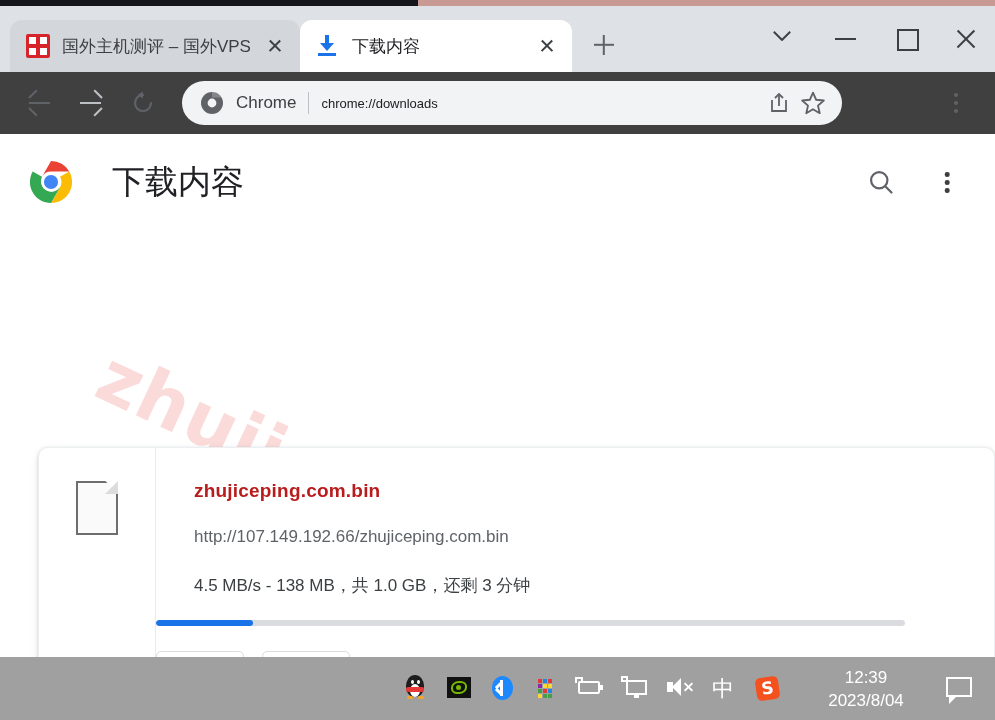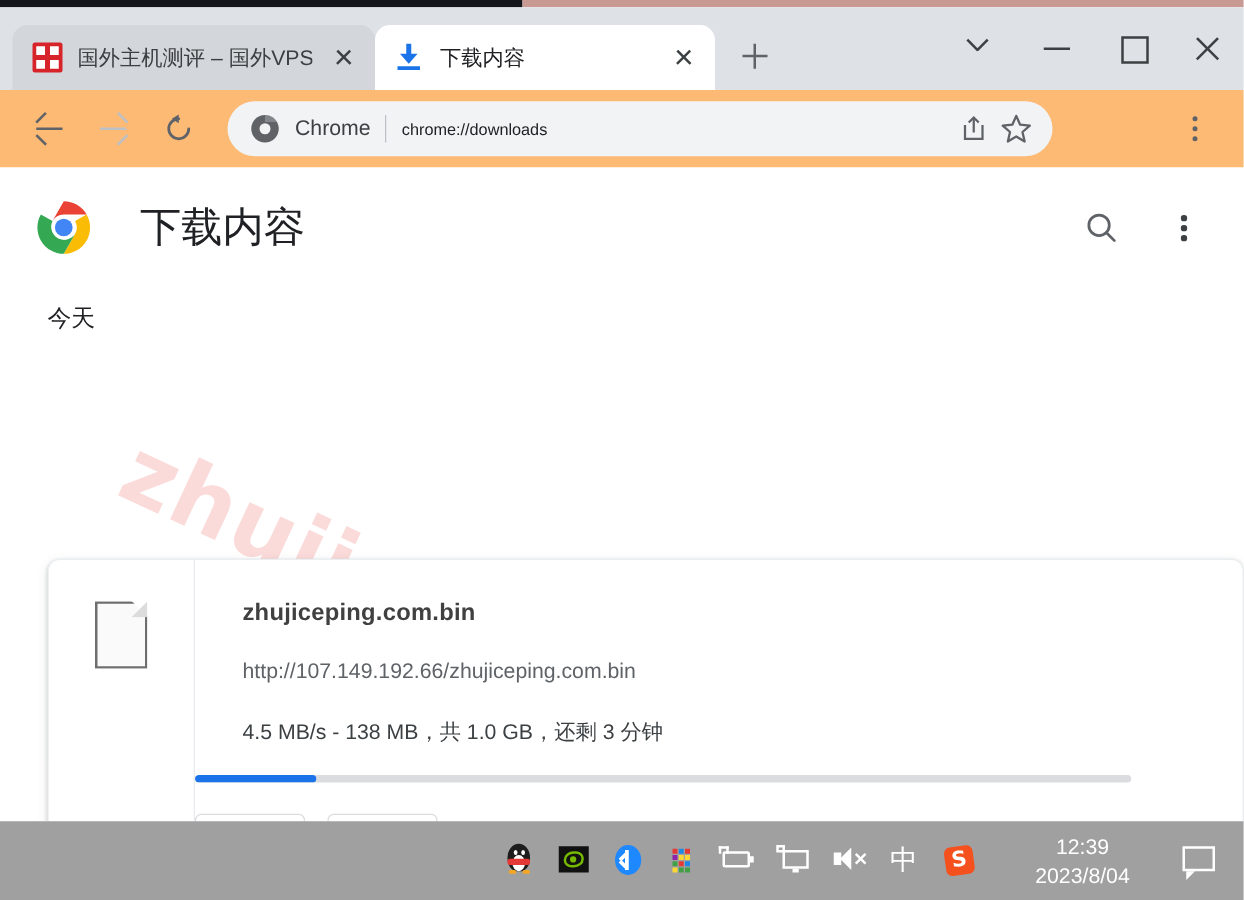--- a/index.html
+++ b/index.html
@@ -82,21 +82,21 @@
   .chev::after  { left:25px; transform:rotate(-45deg); }
   .mini::before { content:""; position:absolute; left:20px; top:32px; width:21px; height:2px; background:#3c4043; }
   .maxi::before { content:""; position:absolute; left:22px; top:23px; width:18px; height:18px; border:2px solid #3c4043; }
   .clos::before, .clos::after {
     content:""; position:absolute; left:19px; top:32px; width:24px; height:2.2px; background:#3c4043;
   }
   .clos::before { transform:rotate(45deg); }
   .clos::after  { transform:rotate(-45deg); }
 
   
-  .toolbar { height:62px; background:#fdba74; display:flex; align-items:center; padding:0 16px; gap:6px; }
+  .toolbar { height:62px; background:#404040; display:flex; align-items:center; padding:0 16px; gap:6px; }
   .navbtn { width:46px; height:46px; position:relative; flex:0 0 46px; }
   .arrow-l::before, .arrow-l::after { content:""; position:absolute; background:#5f6368; }
   .arrow-l::before { left:13px; top:22px; width:21px; height:2.2px; }
   .arrow-l::after  { left:13px; top:17px; width:11px; height:2.2px; transform:rotate(-45deg); transform-origin:left center; }
   .arrow-l-b { position:absolute; left:13px; top:27px; width:11px; height:2.2px; background:#5f6368; transform:rotate(45deg); transform-origin:left center; }
 
   .arrow-r::before { content:""; position:absolute; left:12px; top:22px; width:21px; height:2.2px; background:#bdc1c6; }
   .arrow-r-t { position:absolute; right:12px; top:17px; width:11px; height:2.2px; background:#bdc1c6; transform:rotate(45deg); transform-origin:right center; }
   .arrow-r-b { position:absolute; right:12px; top:27px; width:11px; height:2.2px; background:#bdc1c6; transform:rotate(-45deg); transform-origin:right center; }
 
@@ -149,21 +149,21 @@
     position:absolute; inset:0; border:2px solid #6e6e6e; background:#fafafa;
     clip-path: polygon(0 0, 70% 0, 100% 22%, 100% 100%, 0 100%);
   }
   .file-icon .fold {
     position:absolute; right:0; top:0; width:13px; height:13px;
     background:#dcdcdc; clip-path: polygon(0 0, 100% 100%, 0 100%);
     transform: scaleX(-1);
   }
 
   .card-main { flex:1; padding:32px 0 0 38px; position:relative; }
-  .file-name { font-size:19px; color:#404040; font-weight:700; letter-spacing:.2px; }
+  .file-name { font-size:19px; color:#b91c1c; font-weight:700; letter-spacing:.2px; }
   .file-url { font-size:17px; color:#5f6368; margin-top:25px; }
   .file-status { font-size:17px; color:#3c4043; margin-top:27px; }
 
   .progress-track {
     position:absolute; left:0; top:172px; width:749px; height:6px;
     background:#dadce0; border-radius:3px; overflow:hidden;
   }
   .progress-fill { height:6px; background:#1a73e8; border-radius:3px; }
 
   .card-buttons { position:absolute; left:0; top:203px; display:flex; gap:18px; }
@@ -353,21 +353,20 @@
             </svg>
           </div>
           <div class="hdr-ico">
             <div class="dot3" style="top:10px;background:#3c4043;width:4.6px;height:4.6px"></div>
             <div class="dot3" style="top:18px;background:#3c4043;width:4.6px;height:4.6px"></div>
             <div class="dot3" style="top:26px;background:#3c4043;width:4.6px;height:4.6px"></div>
           </div>
         </div>
       </div>
 
-      <div class="section-label">今天</div>
 
       <div class="card">
         <div class="card-icon-col">
           <div class="file-icon">
             <div class="body"></div>
               <div class="fold"></div>
           </div>
         </div>
         <div class="card-main">
           <div class="file-name">zhujiceping.com.bin</div>

